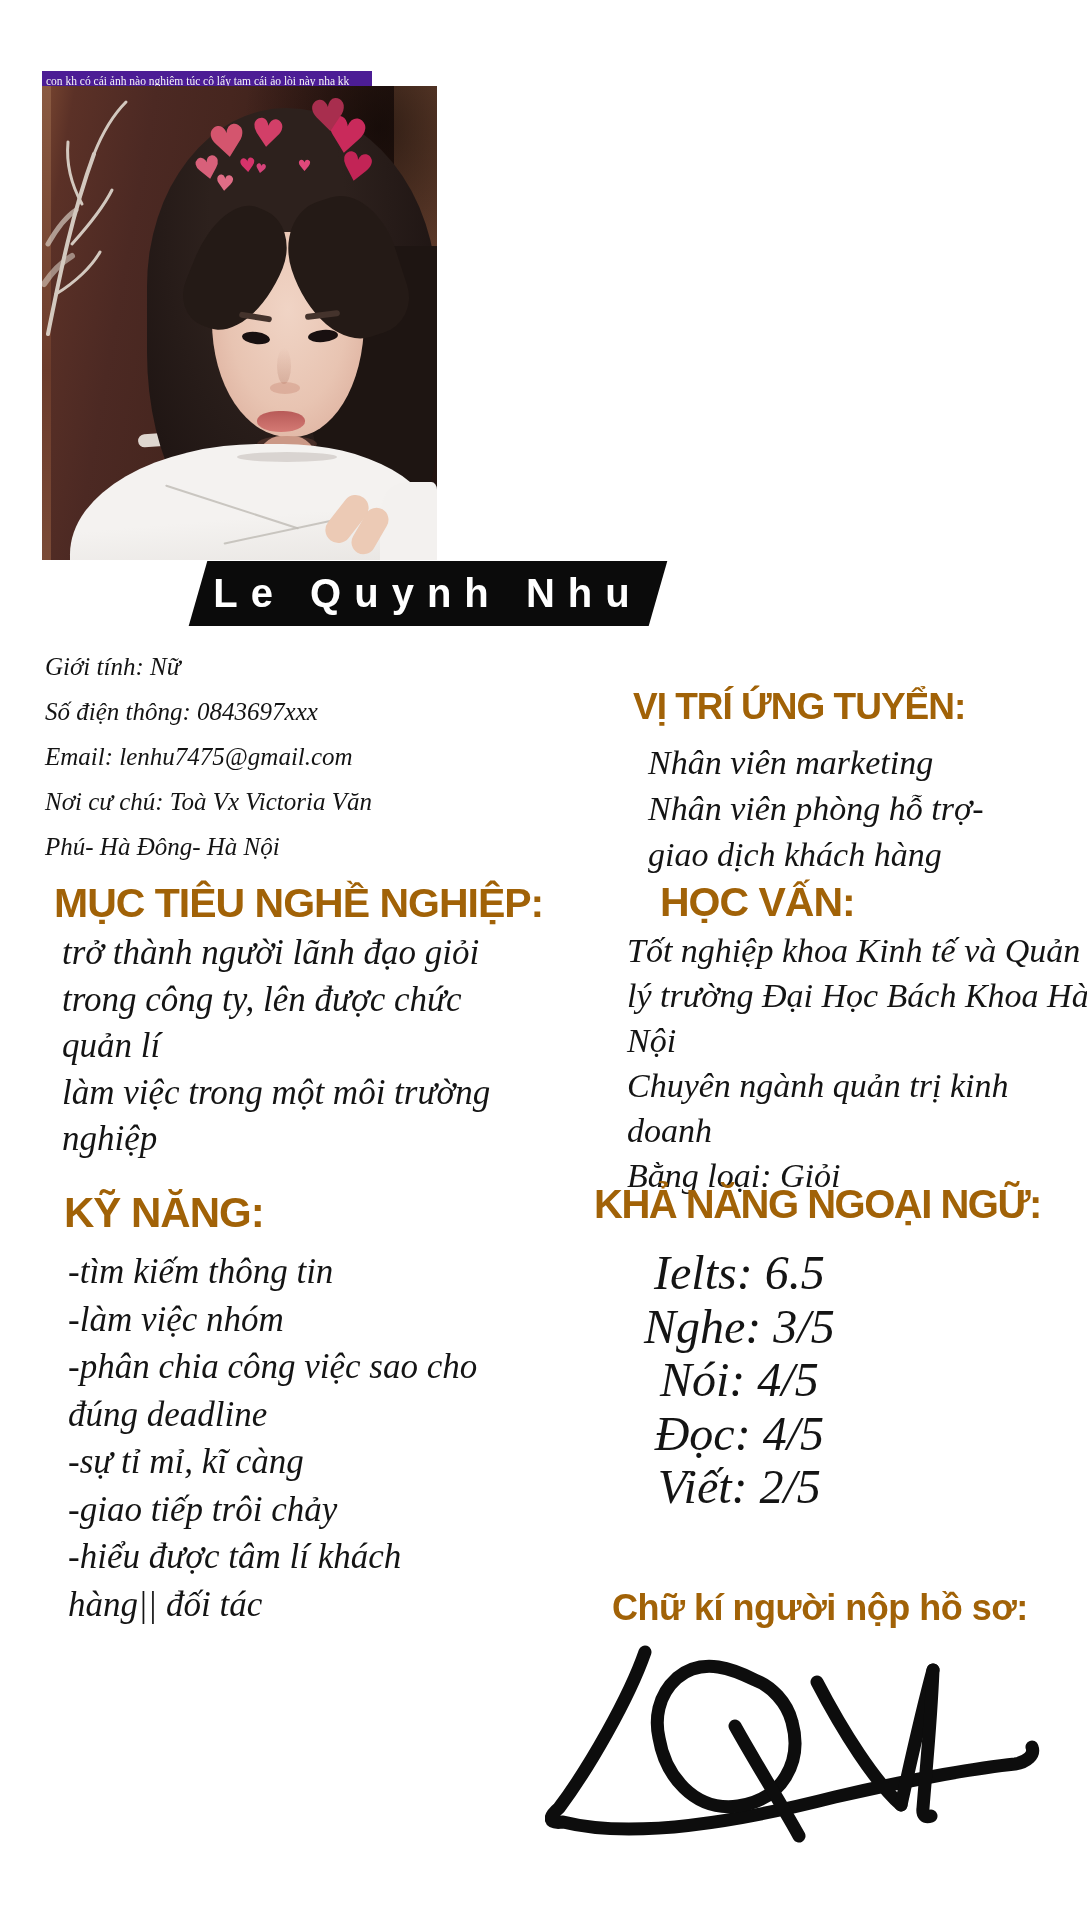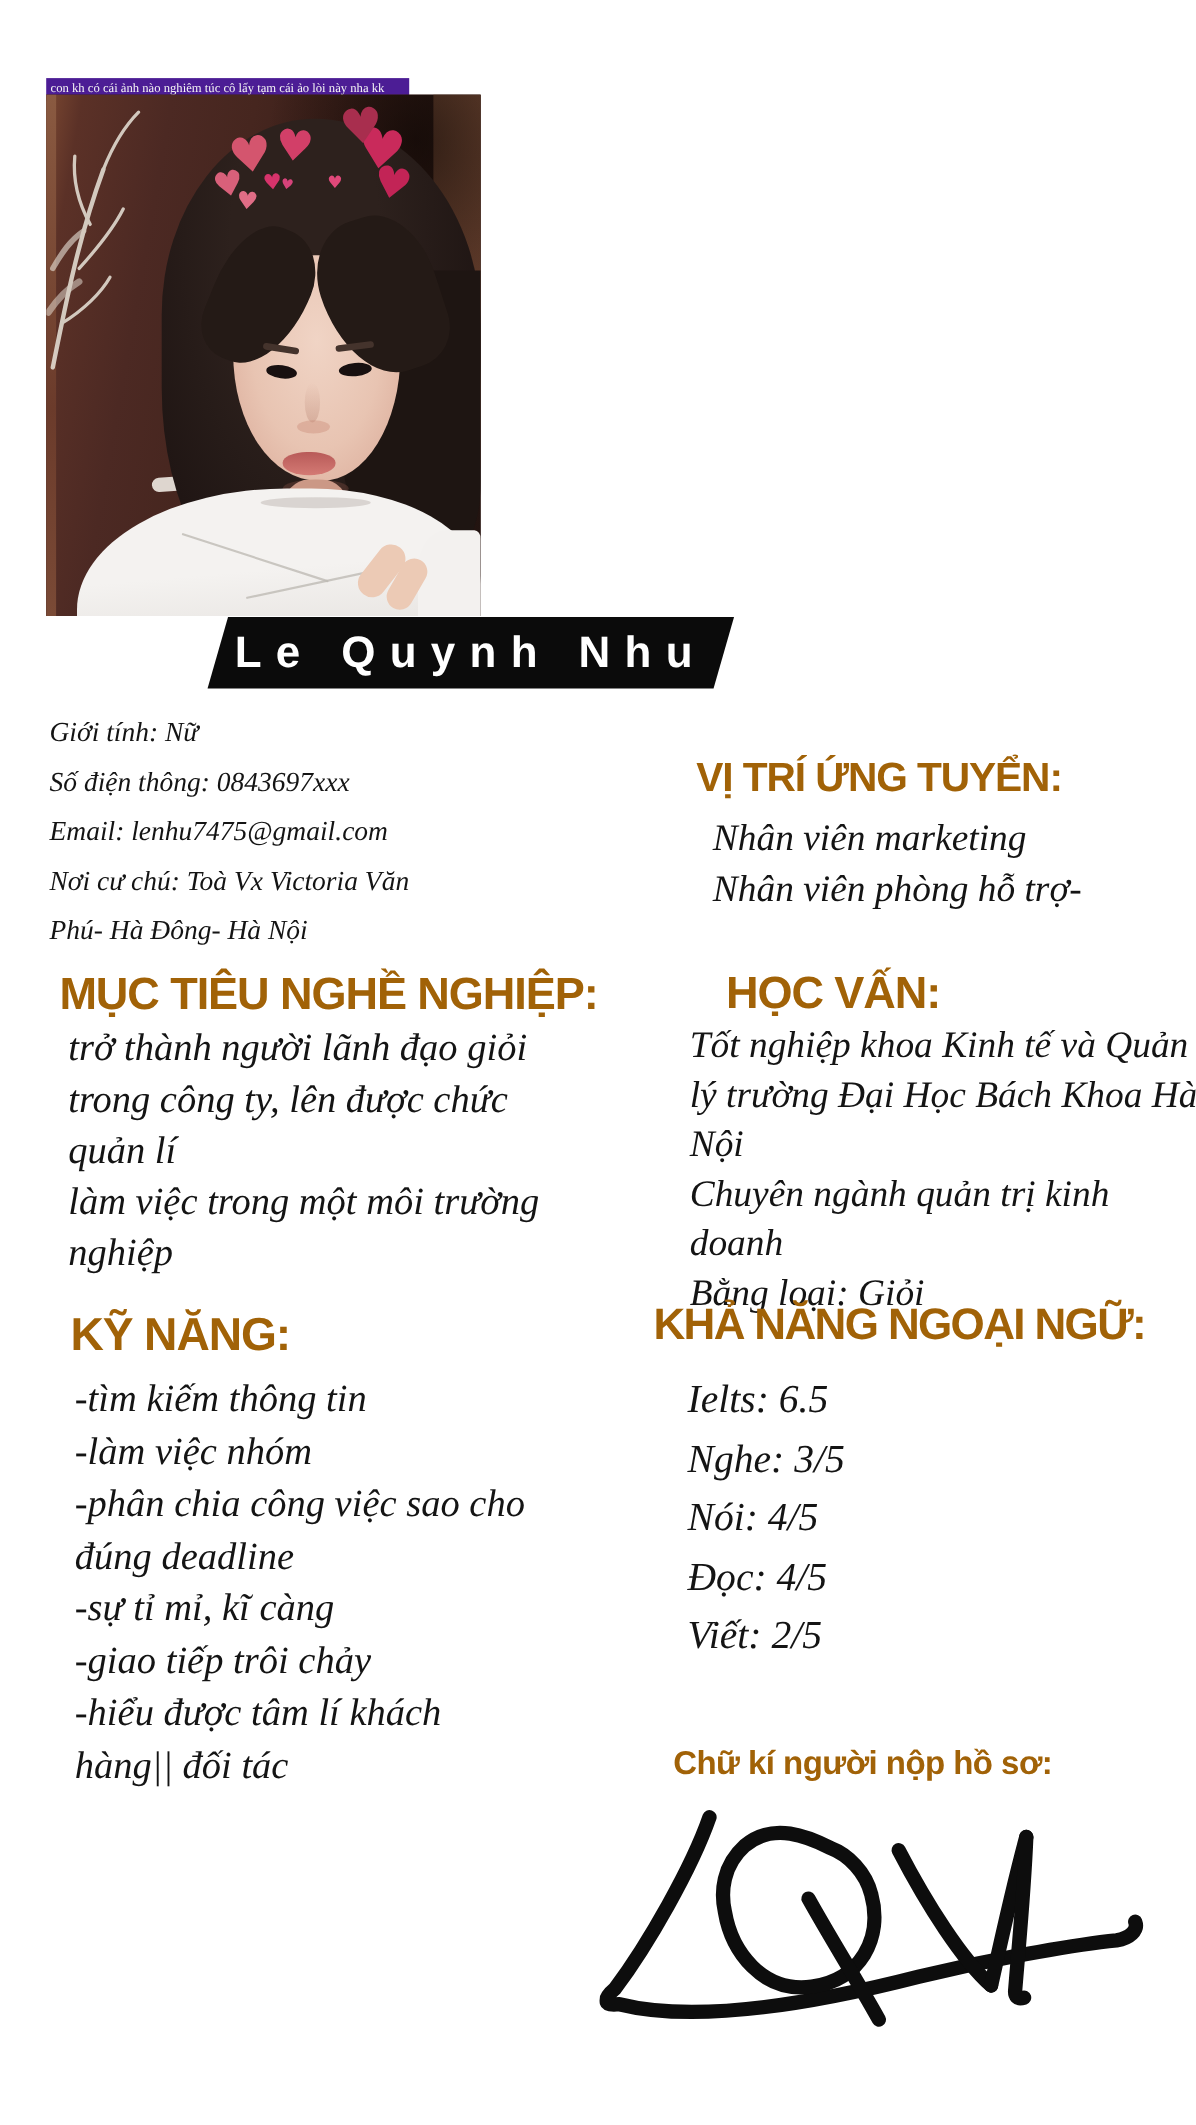--- a/index.html
+++ b/index.html
@@ -72,22 +72,22 @@
   .info-block{left:45px;top:644px;font-size:25px;line-height:45px;}
   .pos-heading{left:633px;top:686px;font-size:37px;}
   .pos-lines{left:648px;top:740px;font-size:34px;line-height:46px;}
   .obj-heading{left:54px;top:880px;font-size:41px;}
   .obj-lines{left:62px;top:930px;font-size:35px;line-height:46.5px;}
   .edu-heading{left:660px;top:879px;font-size:41px;}
   .edu-lines{left:627px;top:928px;font-size:34px;line-height:45px;}
   .skills-heading{left:64px;top:1189px;font-size:42px;}
   .skills-lines{left:68px;top:1248px;font-size:35px;line-height:47.5px;}
   .lang-heading{left:594px;top:1182px;font-size:40px;letter-spacing:-1.5px;}
-  .lang-lines{left:625px;top:1246px;font-size:36px;line-height:53.5px;}
-  .sig-heading{left:612px;top:1587px;font-size:30px;letter-spacing:-0.5px;}
+  .lang-lines{left:644px;top:1246px;font-size:48px;line-height:53.5px;text-align:center;}
+  .sig-heading{left:612px;top:1587px;font-size:36px;letter-spacing:-0.5px;}
   .sig-box{left:545px;top:1640px;width:530px;height:240px;}
 </style>
 </head>
 <body>
 
 <div id="page">
 
   <div class="abs caption-bar">con kh có cái ảnh nào nghiêm túc cô lấy tạm cái ảo lòi này nha kk</div>
 
   <div class="abs photo">
@@ -155,20 +155,21 @@
     <div>Số điện thông: 0843697xxx</div>
     <div>Email: lenhu7475@gmail.com</div>
     <div>Nơi cư chú: Toà Vx Victoria Văn</div>
     <div>Phú- Hà Đông- Hà Nội</div>
   </div>
 
   <div class="abs heading pos-heading">VỊ TRÍ ỨNG TUYỂN:</div>
   <div class="abs serif-block pos-lines">
     <div>Nhân viên marketing</div>
     <div>Nhân viên phòng hỗ trợ-</div>
+    <div>giao dịch khách hàng</div>
   </div>
 
   <div class="abs heading obj-heading">MỤC TIÊU NGHỀ NGHIỆP:</div>
   <div class="abs serif-block obj-lines">
     <div>trở thành người lãnh đạo giỏi</div>
     <div>trong công ty, lên được chức</div>
     <div>quản lí</div>
     <div>làm việc trong một môi trường</div>
     <div>nghiệp</div>
   </div>

